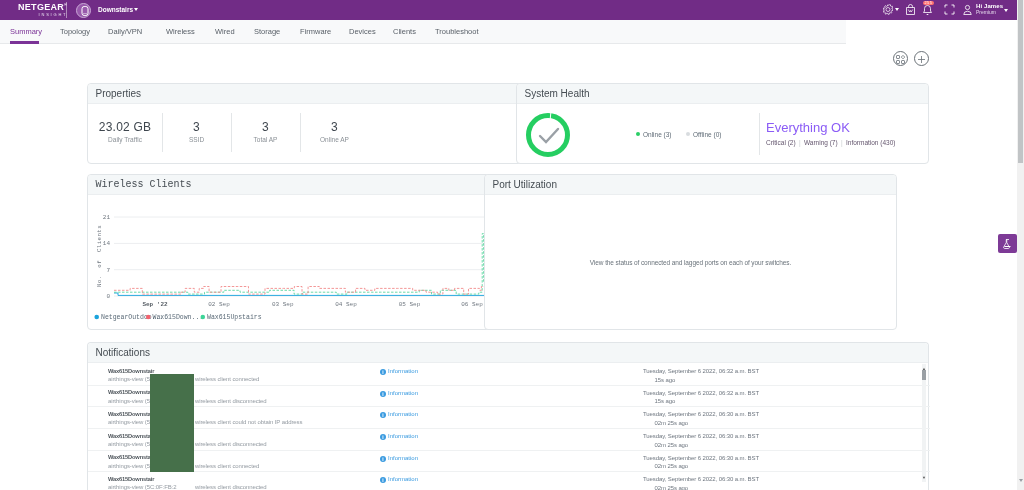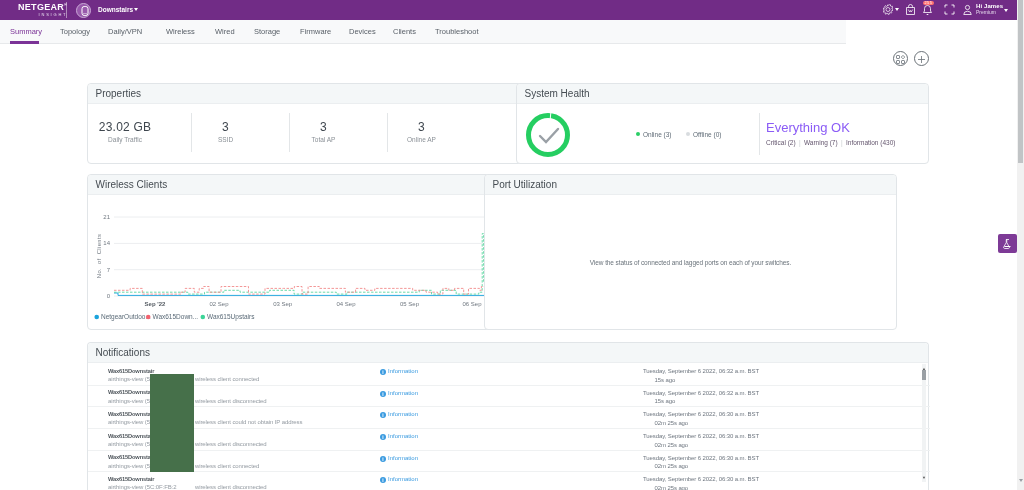--- a/index.html
+++ b/index.html
@@ -30,40 +30,40 @@
 .tab.active { color:#7B3397; }
 .underline { position:absolute; left:9.5px; top:21px; width:29.5px; height:2.5px; background:#7B3397; }
 
 
 .card { position:absolute; background:#fff; border:1px solid #E1E5E8; border-radius:4px; }
 .card-h { height:20px; background:#F4F7F8; border-bottom:1px solid #EBEEF0; border-radius:4px 4px 0 0; }
 .card-h span { display:block; padding:3.5px 0 0 7.5px; font-size:10px; color:#454C52; }
 
 
 #props { left:87px; top:83px; width:499px; height:81px; }
-.stats { position:absolute; left:0; top:20px; width:413px; height:60px; display:flex;gap:29px; }
+.stats { position:absolute; left:0; top:20px; width:413px; height:60px; display:flex; }
 .stat { width:69px; text-align:center; padding-top:15.5px; position:relative; }
 .stat:first-child { width:74px; }
 .stat .v { font-size:12px; color:#3E464E; letter-spacing:0.2px; }
 .stat .l { font-size:6.5px; color:#8A9096; margin-top:2.5px; }
 .stat + .stat::before { content:""; position:absolute; left:0; top:9px; width:1px; height:39px; background:#E3E6E8; }
 
 
 #health { left:516px; top:83px; width:413px; height:81px; }
 .ring { position:absolute; left:8.5px; top:29px; width:44px; height:44px; border-radius:50%; border:5px solid #25CE61; }
 .ring svg { position:absolute; left:6px; top:8px; }
 .dotrow { position:absolute; top:28px; font-size:6.5px; color:#5F6B76; }
 .dot { display:inline-block; width:4px; height:4px; border-radius:50%; margin-right:3px; vertical-align:1px; }
 .vdiv { position:absolute; left:241.5px; top:29px; width:1px; height:42px; background:#E3E6E8; }
 .eok { position:absolute; left:249px; top:36px; font-size:13px; color:#8b5cf6; letter-spacing:0px; }
 .cwi { position:absolute; left:249px; top:54.5px; font-size:6.5px; color:#64566E; }
 .cwi .sep { color:#C9CDD1; padding:0 1.5px; }
 
 
-#wifi { left:87px; top:174px; width:413px; height:156px; }
+#wifi { left:87px; top:174px; width:413px; height:156px;font-family:Liberation Mono, monospace; }
 
 #ports { left:484px; top:174px; width:413px; height:156px; }
 #ports .msg { position:absolute; left:0; top:83.5px; width:100%; text-align:center; font-size:6.5px; letter-spacing:-0.1px; color:#6A737B; }
 
 
 #notif { left:87px; top:342px; width:842px; height:160px; border-radius:4px 4px 0 0; border-bottom:none; }
 .nrows { position:absolute; left:0; top:21px; width:842px; height:139px; overflow:hidden; }
 .nrow { position:relative; height:21.7px; border-bottom:1px solid #EFF1F2; }
 .nrow .t1 { position:absolute; left:20px; top:3.5px; font-size:5.7px; letter-spacing:-0.15px; font-weight:bold; color:#4F565C; }
 .nrow .t2 { position:absolute; left:20px; top:12px; font-size:6px; letter-spacing:-0.1px; color:#949BA2; white-space:nowrap; overflow:hidden; width:86px; }

